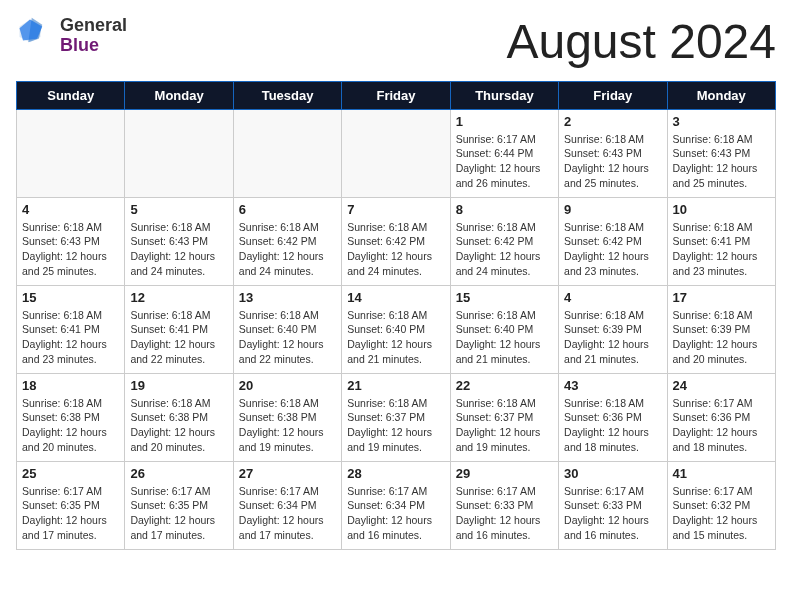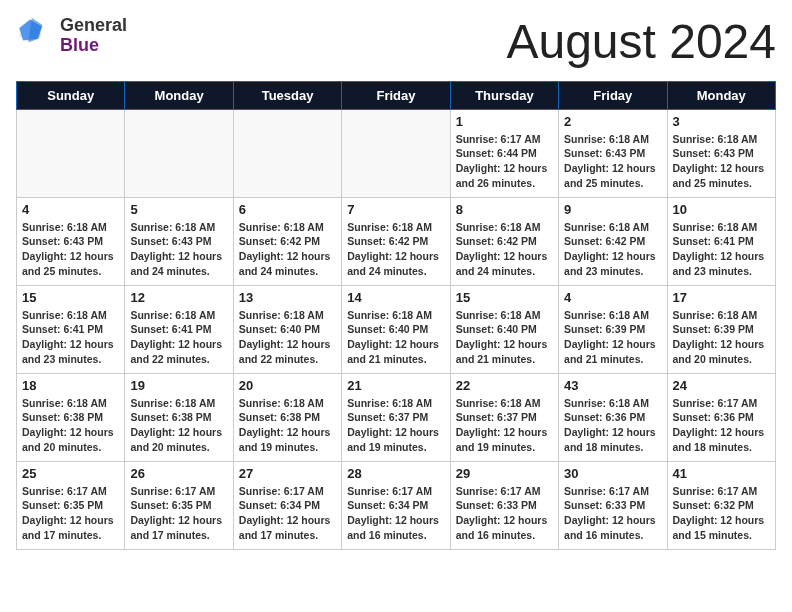--- a/index.html
+++ b/index.html
@@ -70,21 +70,20 @@
     .day-number {
       font-size: 13px;
       font-weight: 600;
       color: #222;
       margin-bottom: 3px;
     }
     .day-info {
       font-size: 10.5px;
       color: #333;
       line-height: 1.4;
-      font-weight: bold;
     }
   </style>
 </head>
 <body>
 
 <div class="header">
   <div class="logo">
     <svg class="logo-icon" viewBox="0 0 32 32" xmlns="http://www.w3.org/2000/svg">
       <polygon points="16,4 28,12 28,24 16,30 4,24 4,12" fill="#1565c0" opacity="0.15"></polygon>
       <polygon points="18,2 30,10 26,26 14,30" fill="#1565c0" opacity="0.5"></polygon>

